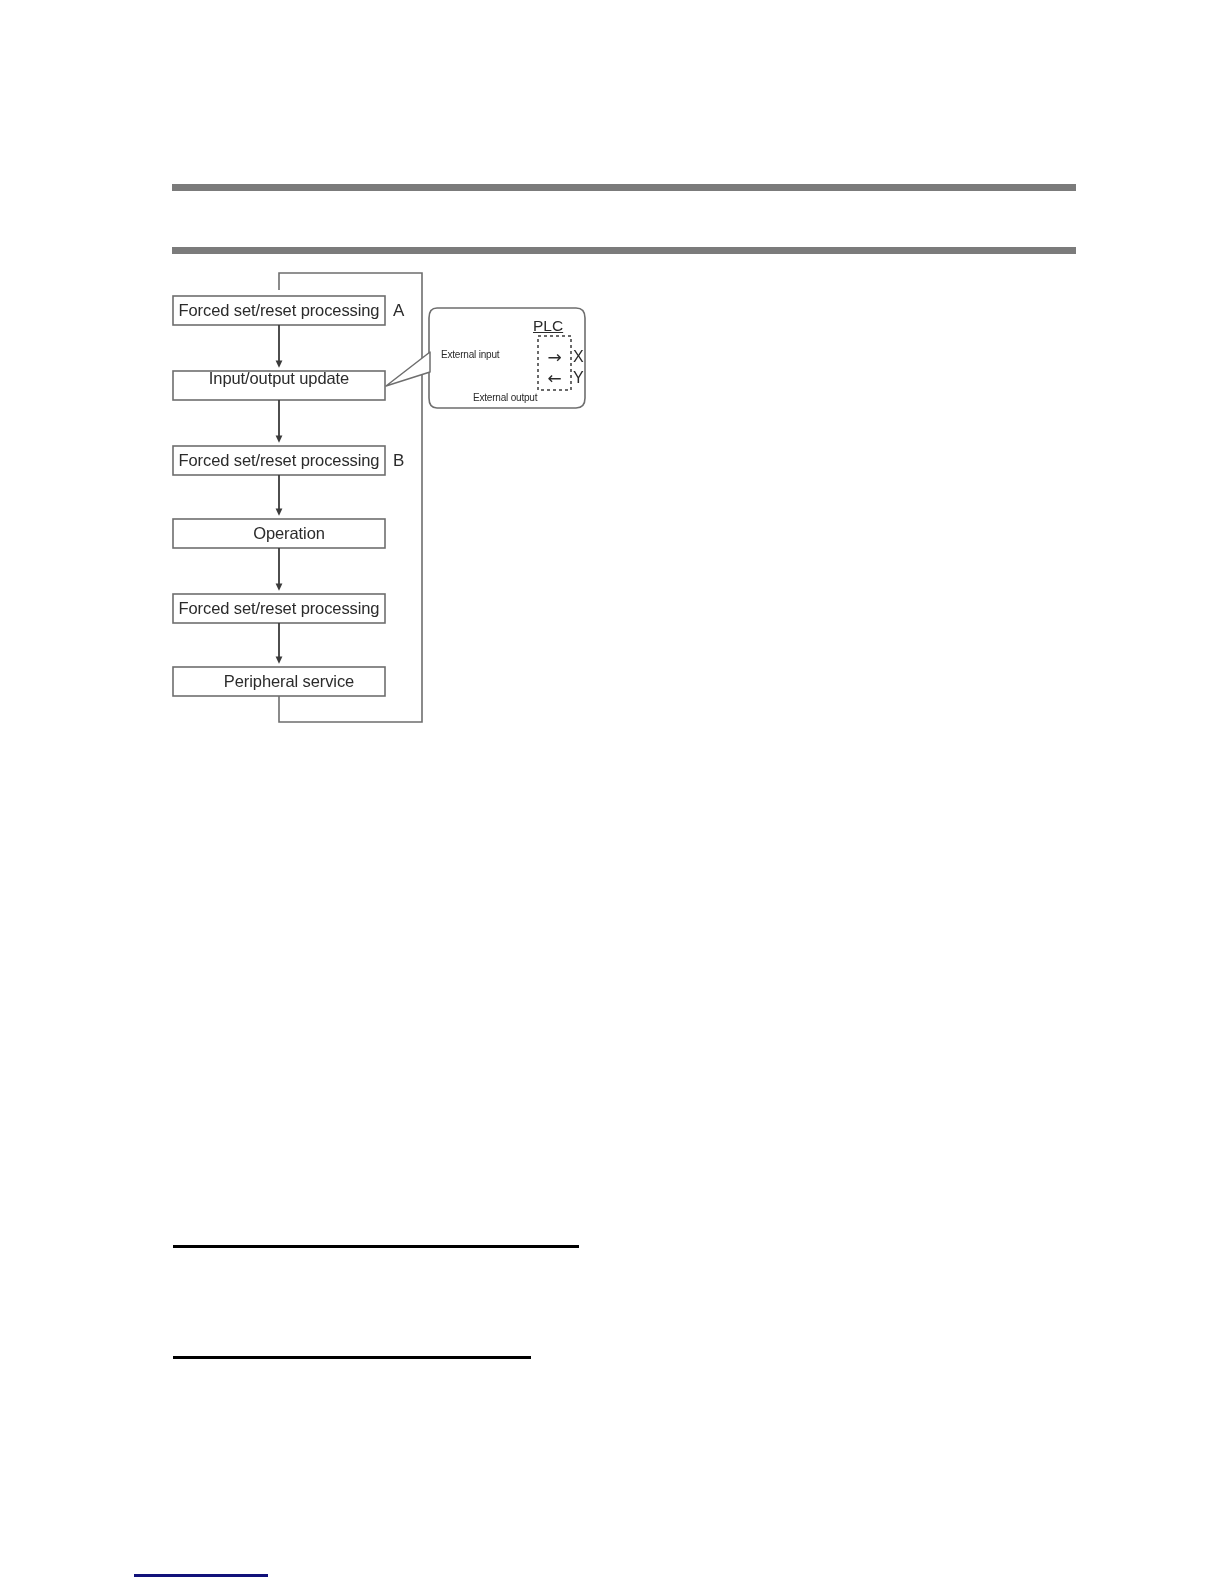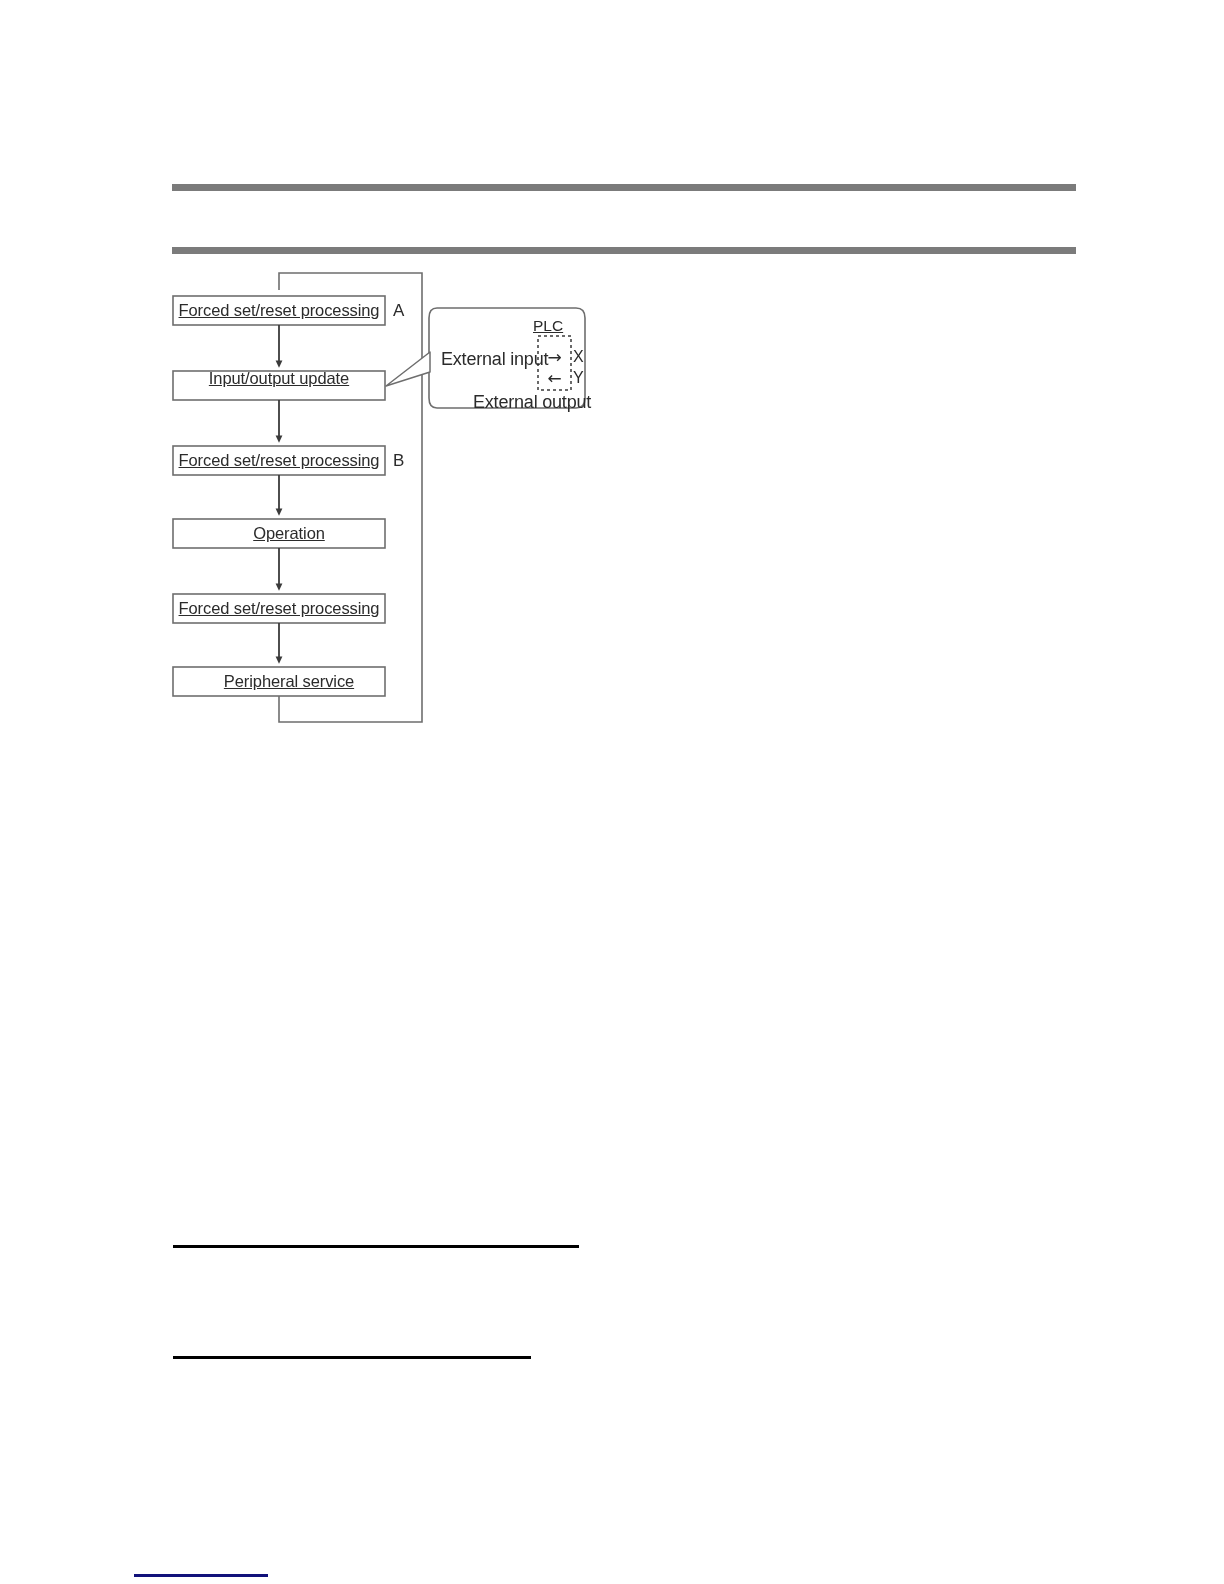--- a/index.html
+++ b/index.html
@@ -60,34 +60,33 @@
   .fc-box-text {
     position: absolute;
     display: flex;
     align-items: center;
     justify-content: center;
     font-family: "Liberation Sans", sans-serif;
     font-size: 16.5px;
     color: #2b2b2b;
     white-space: nowrap;
     letter-spacing: -0.1px;
-    text-decoration: underline;
   }
   .fc-side-label {
     position: absolute;
     font-family: "Liberation Sans", sans-serif;
     font-size: 17px;
     color: #2b2b2b;
   }
 
   
   .callout-label {
     position: absolute;
     font-family: "Liberation Sans", sans-serif;
-    font-size: 18px;
+    font-size: 10px;
     color: #2b2b2b;
     white-space: nowrap;
     letter-spacing: -0.2px;
   }
   .callout-plc {
     position: absolute;
     font-family: "Liberation Sans", sans-serif;
     font-size: 15.5px;
     color: #2b2b2b;
     text-decoration: underline;

